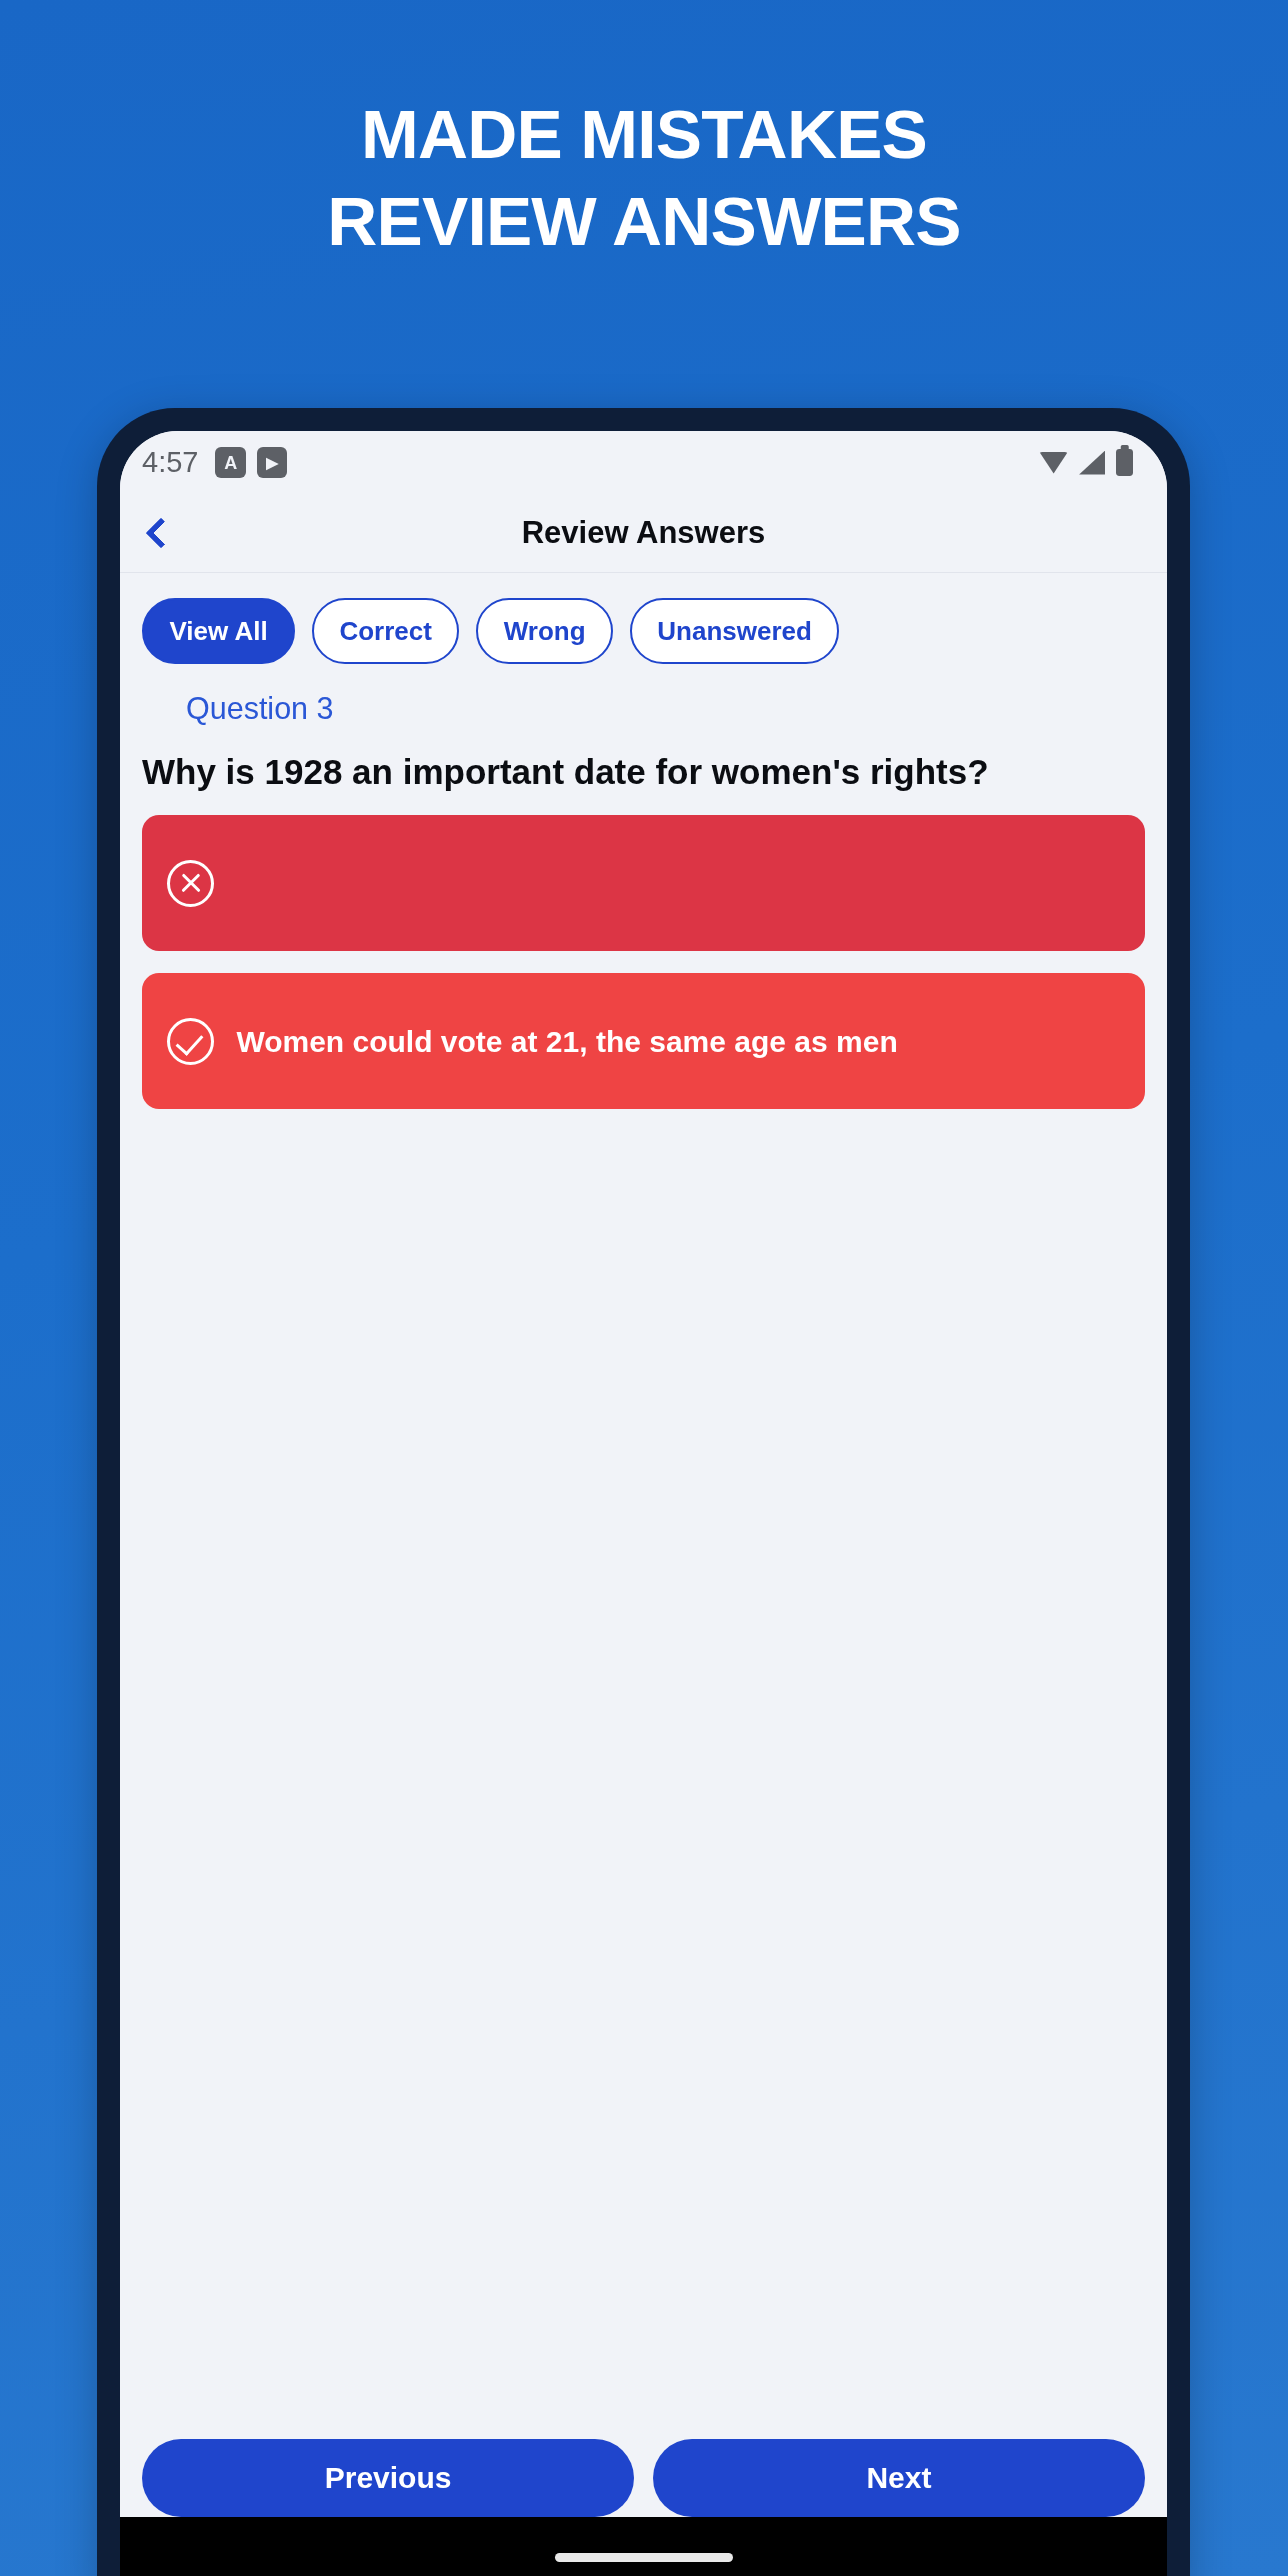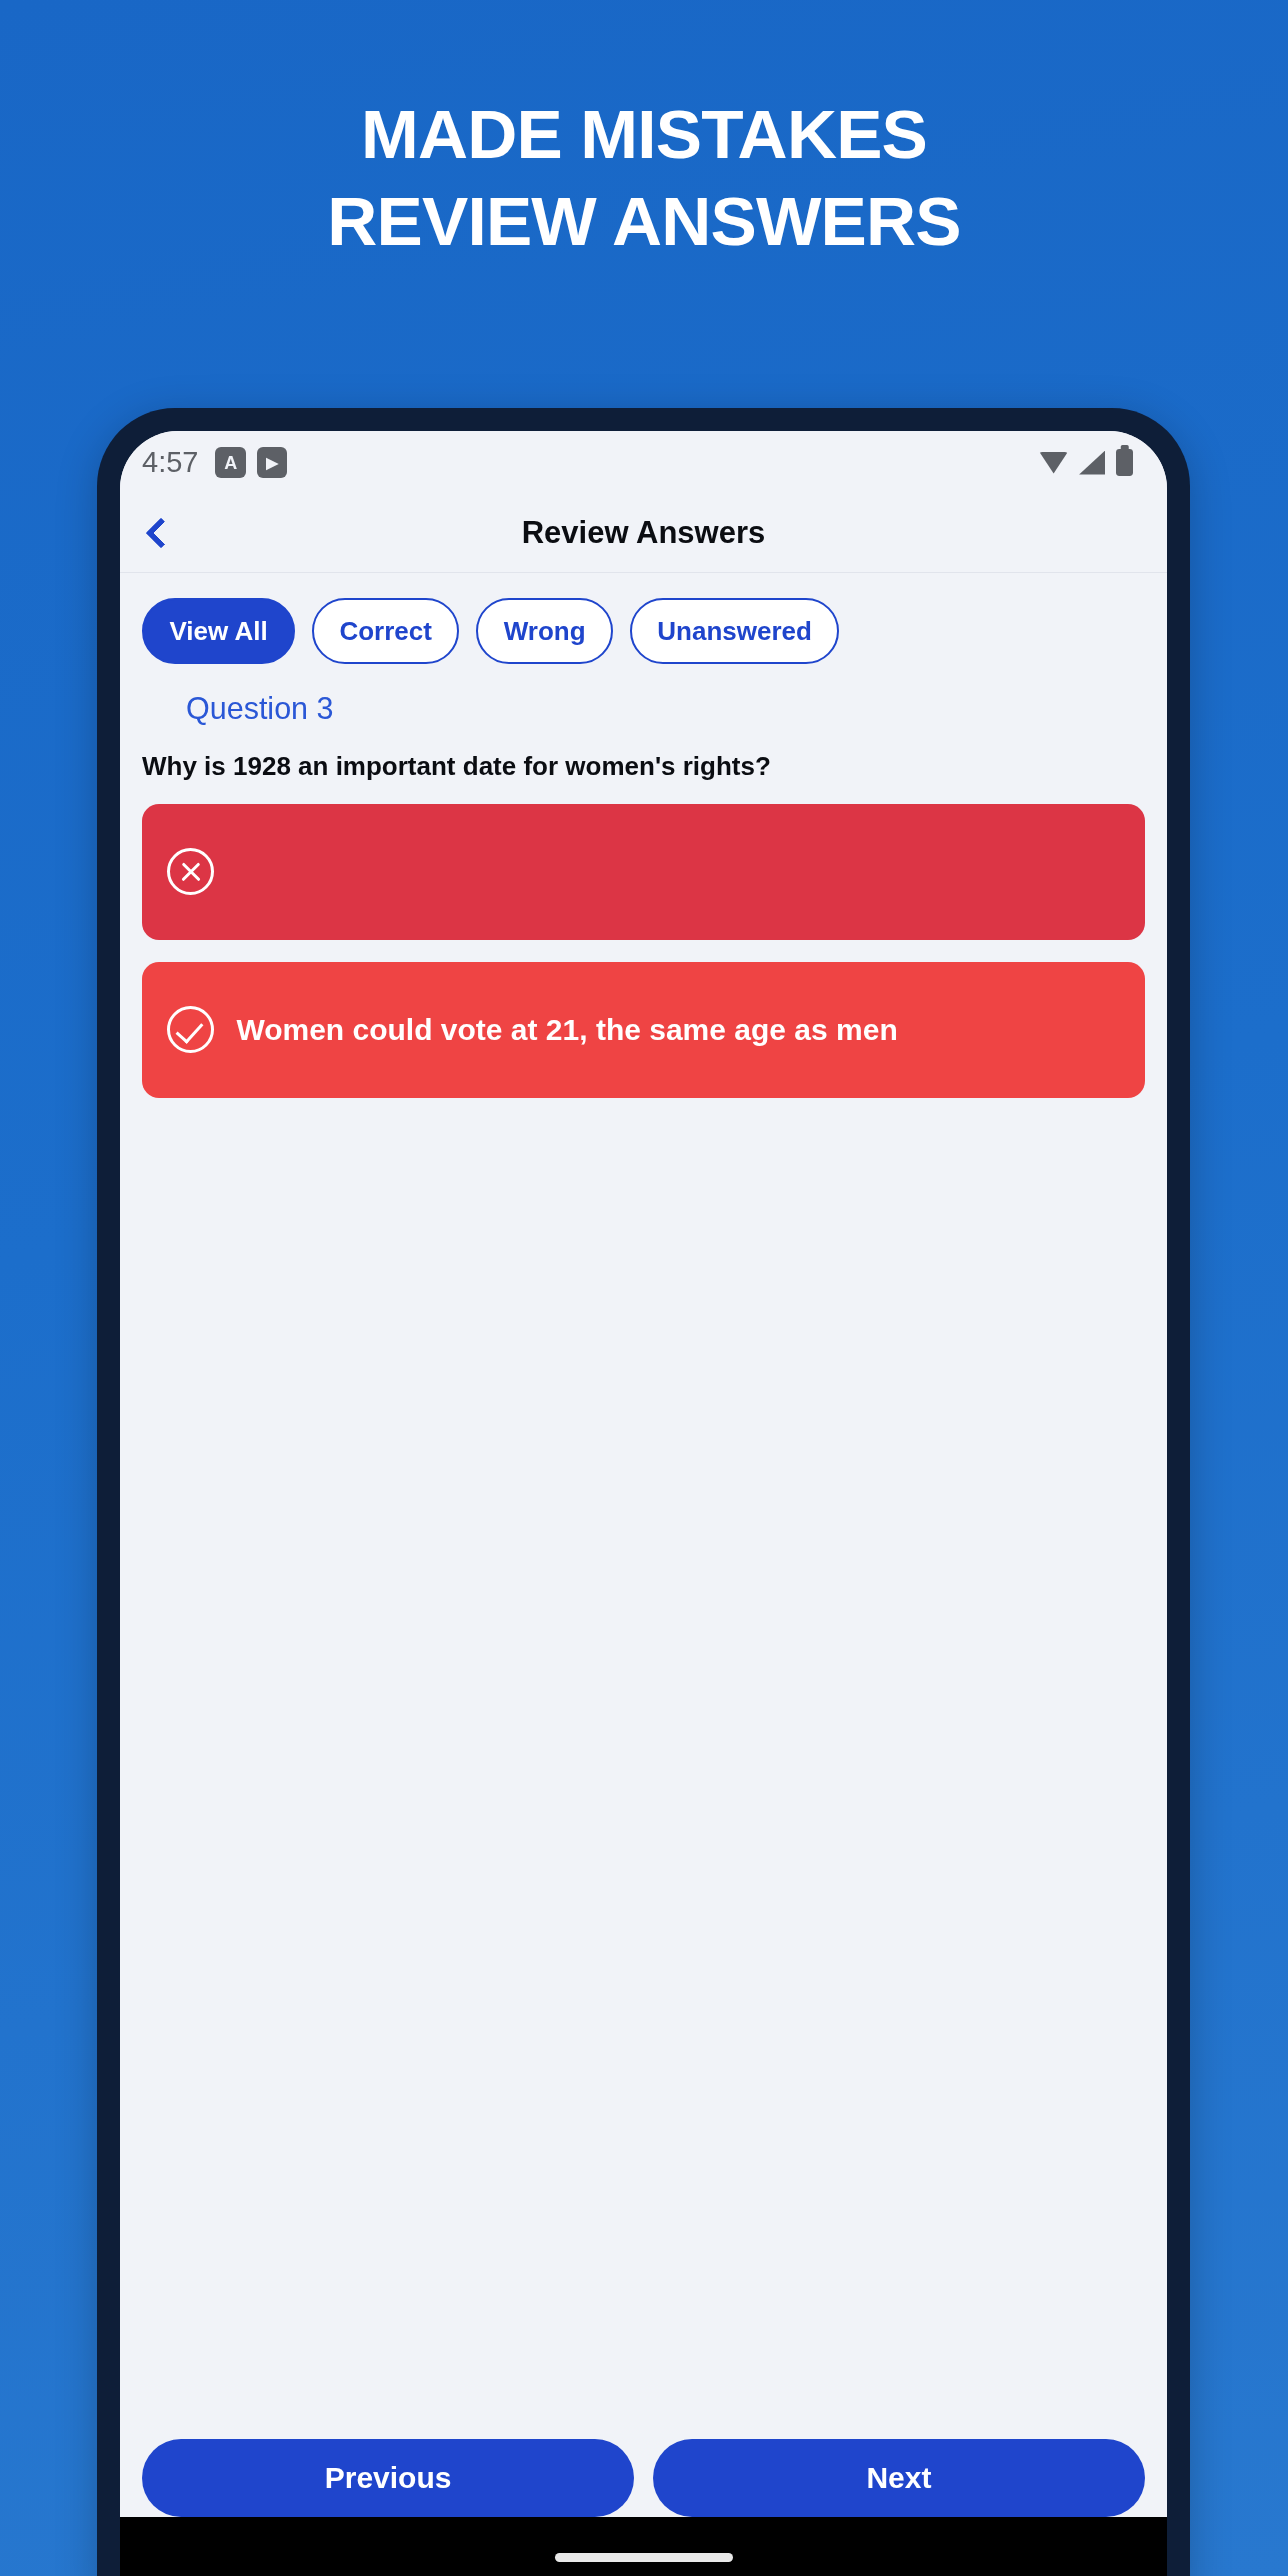--- a/index.html
+++ b/index.html
@@ -166,21 +166,21 @@
 
   
   #question-area { padding:27px 22px 0 22px; }
   #question-number {
     font-size:30.5px;
     color:#2a57d6;
     margin-bottom:24px;
     margin-left:44px;
   }
   #question-text {
-    font-size:26px;
+    font-size:35px;
     font-weight:bold;
     color:#0b0d12;
     line-height:1.28;
   }
 
   
   #answer-list {
     padding:20.3px 22px 0 22px;
     display:flex; flex-direction:column;
     gap:22px;

